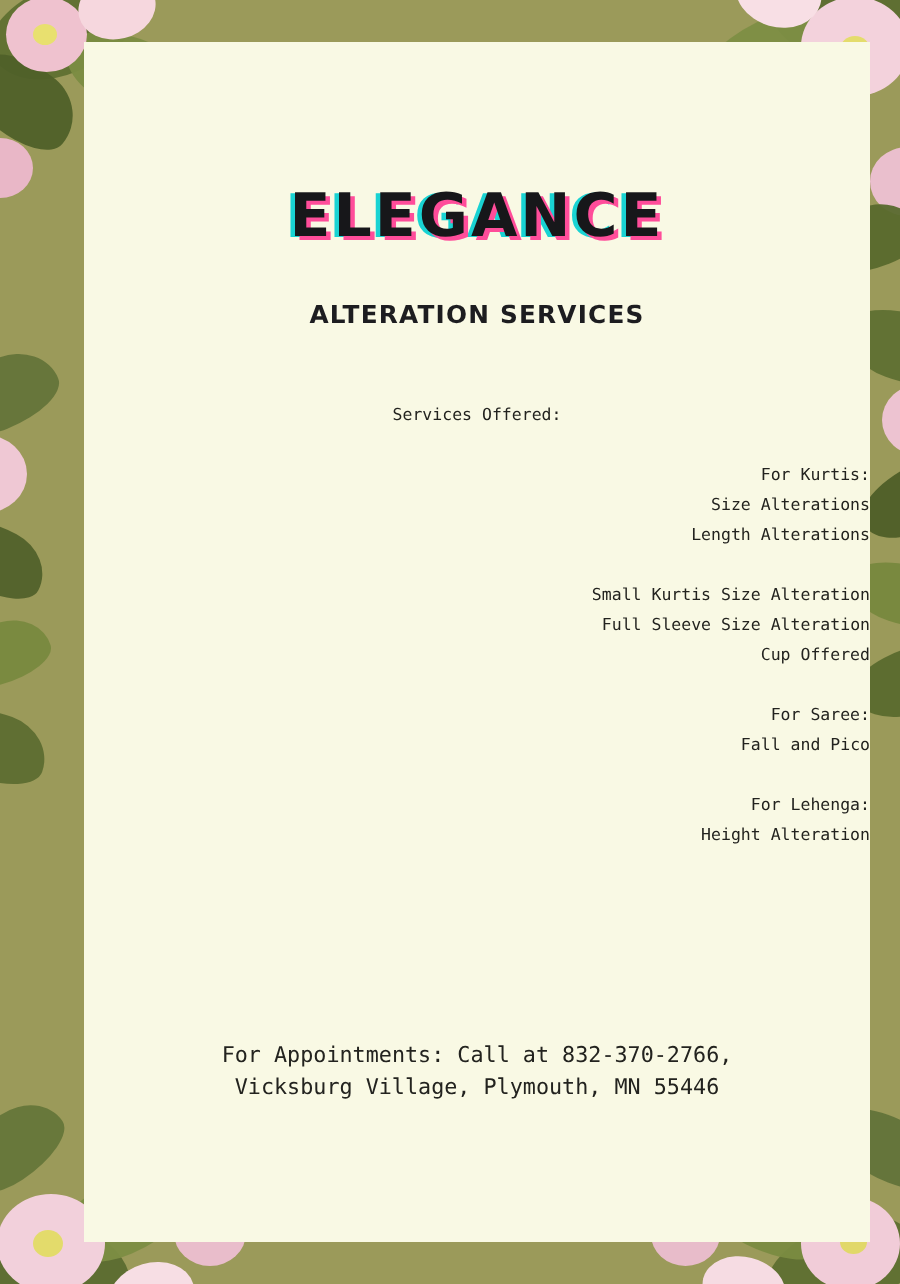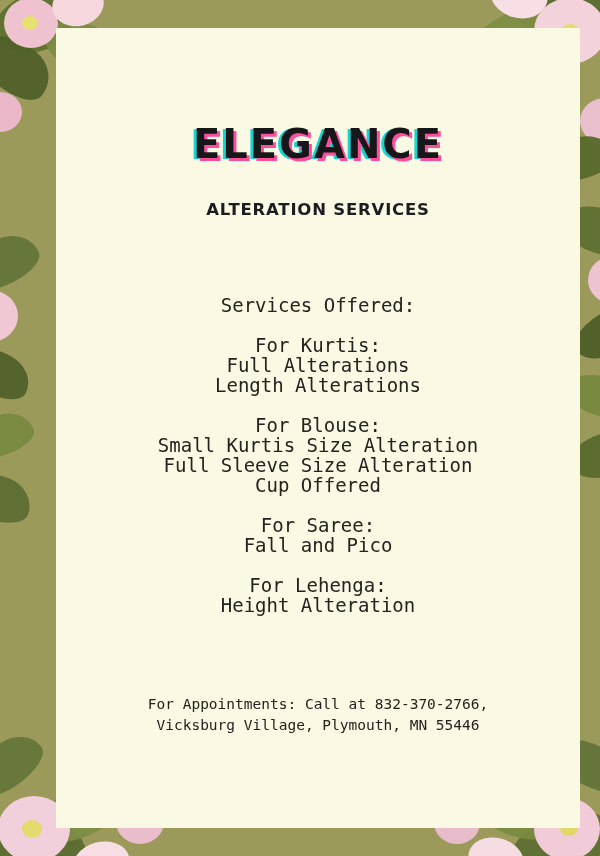--- a/index.html
+++ b/index.html
@@ -101,30 +101,30 @@
   .subtitle {
     margin-top: 36px;
     font-family: "DejaVu Sans", sans-serif;
     font-weight: 700;
     font-size: 16.5px;
     letter-spacing: .8px;
     color: #1d1d20;
   }
 
   .services-block {
-    margin-top: 76px;
+    margin-top: 48px;
     font-family: "DejaVu Sans Mono", monospace;
-    font-size: 19px;
+    font-size: 11px;
     color: #23231f;
     line-height: 20px;
   }
   .services-heading {
     margin-bottom: 20px;
   }
-  .group { margin-bottom: 20px; }
+  .group { margin-bottom: 20px; text-align: right; }
   .group-title { }
   .group-item { }
 
   .footer {
     position: absolute;
     left: 0;
     right: 0;
     bottom: 92px;
     font-family: "DejaVu Sans Mono", monospace;
     font-size: 14.5px;
@@ -208,26 +208,25 @@
         <span class="brand">ELEGANCE</span>
       </div>
 
       <div class="subtitle">ALTERATION SERVICES</div>
 
       <div class="services-block">
         <div class="services-heading">Services Offered:</div>
 
         <div class="group">
           <div class="group-title">For Kurtis:</div>
-          <div class="group-item">Full Alterations</div>
+          <div class="group-item">Size Alterations</div>
           <div class="group-item">Length Alterations</div>
         </div>
 
         <div class="group">
-          <div class="group-title">For Blouse:</div>
           <div class="group-item">Small Kurtis Size Alteration</div>
           <div class="group-item">Full Sleeve Size Alteration</div>
           <div class="group-item">Cup Offered</div>
         </div>
 
         <div class="group">
           <div class="group-title">For Saree:</div>
           <div class="group-item">Fall and Pico</div>
         </div>
 

